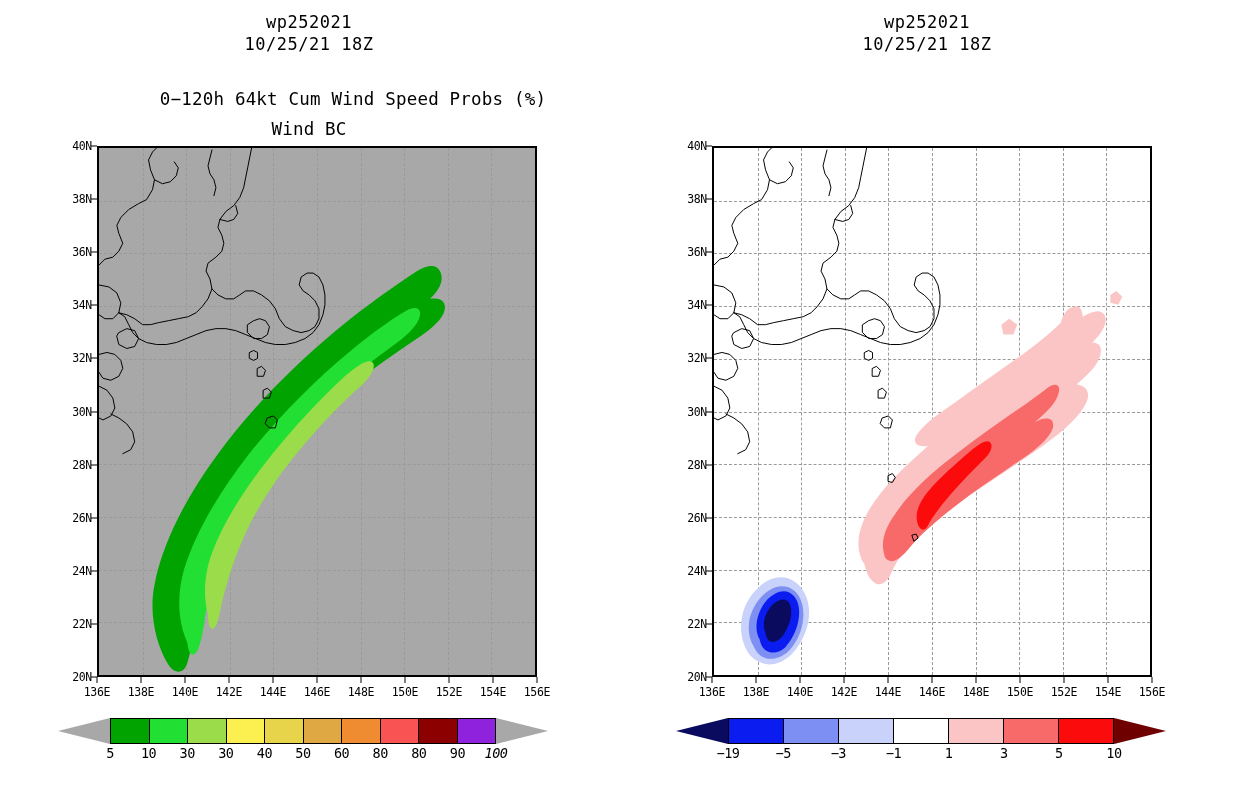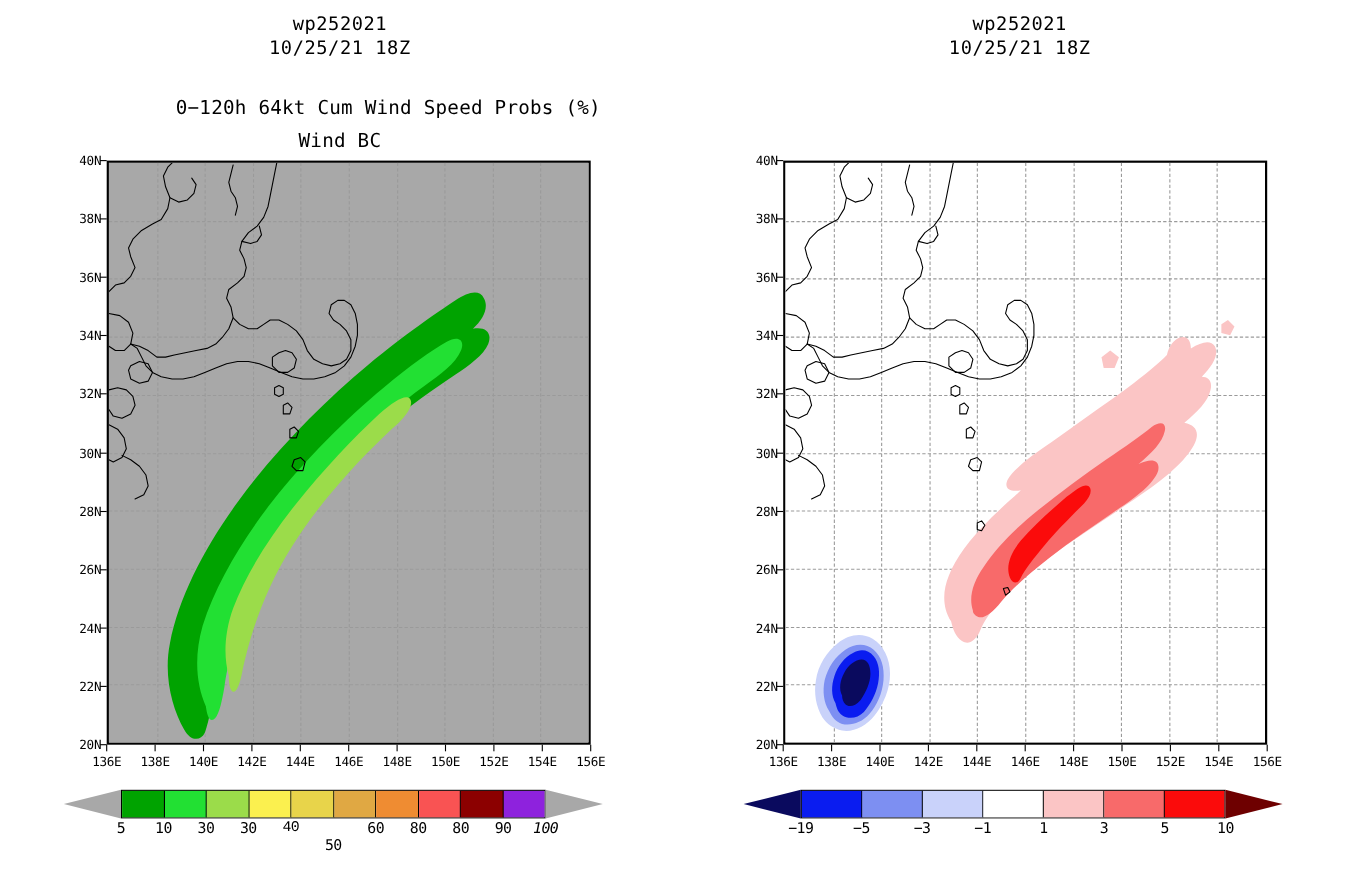--- a/index.html
+++ b/index.html
@@ -208,22 +208,22 @@
         <div class="cbar-cell" style="background: rgb(249, 83, 83);"></div>
         <div class="cbar-cell" style="background: rgb(140, 0, 0);"></div>
         <div class="cbar-cell" style="background: rgb(142, 34, 221);"></div>
       </div>
       <div class="cbar-arrow" style="left: 0px; border-top: 13px solid transparent; border-bottom: 13px solid transparent; border-right: 52px solid rgb(168, 168, 168);"></div>
       <div class="cbar-arrow" style="right: 0px; border-top: 13px solid transparent; border-bottom: 13px solid transparent; border-left: 52px solid rgb(168, 168, 168);"></div>
       <div class="cbar-lab" style="left: 52px;">5</div>
       <div class="cbar-lab" style="left: 90.6px;">10</div>
       <div class="cbar-lab" style="left: 129.2px;">30</div>
       <div class="cbar-lab" style="left: 167.8px;">30</div>
-      <div class="cbar-lab" style="left: 206.4px; font-family: Liberation Mono, monospace;">40</div>
-      <div class="cbar-lab" style="left: 245px; margin-top: 16px;">50</div>
+      <div class="cbar-lab" style="left: 206.4px;">40</div>
+      <div class="cbar-lab" style="left: 245px;">50</div>
       <div class="cbar-lab" style="left: 283.6px;">60</div>
       <div class="cbar-lab" style="left: 322.2px;">80</div>
       <div class="cbar-lab" style="left: 360.8px;">80</div>
       <div class="cbar-lab" style="left: 399.4px;">90</div>
       <div class="cbar-lab" style="left: 438px; font-style: italic;">100</div>
     </div>
 </div>
 
 <div class="panel panel-right">
   <div class="titles t-storm">wp252021</div>

